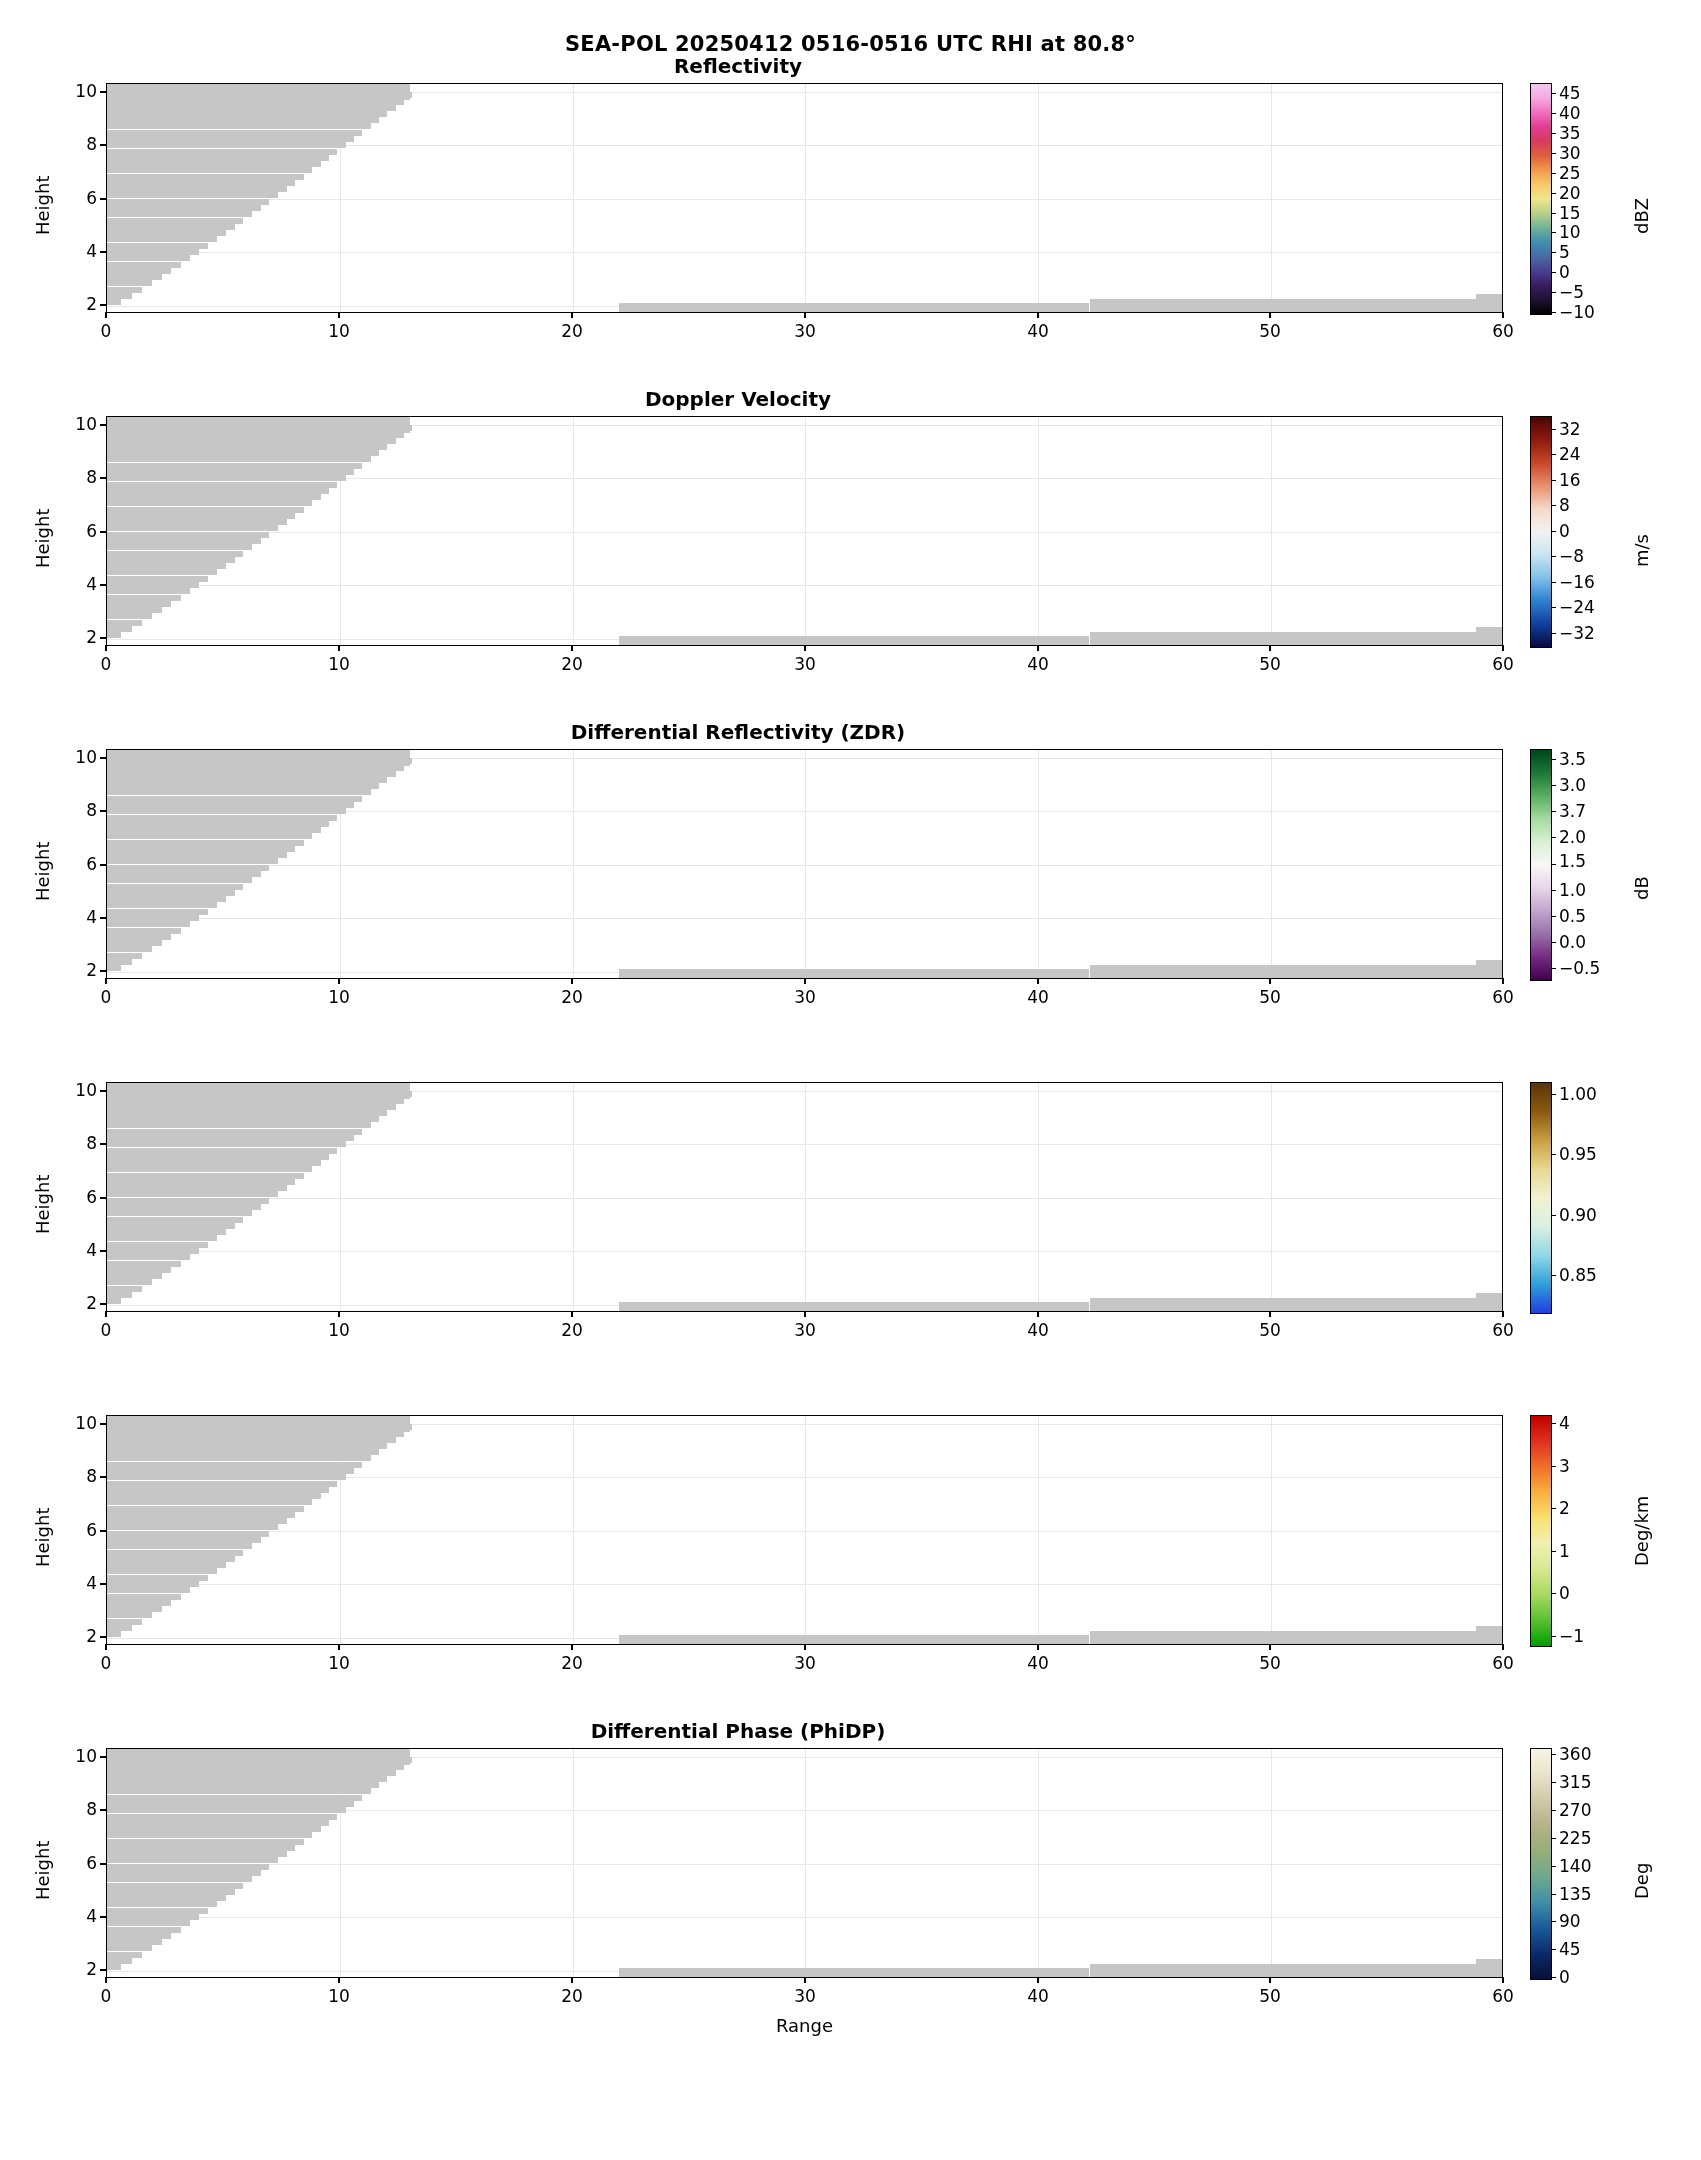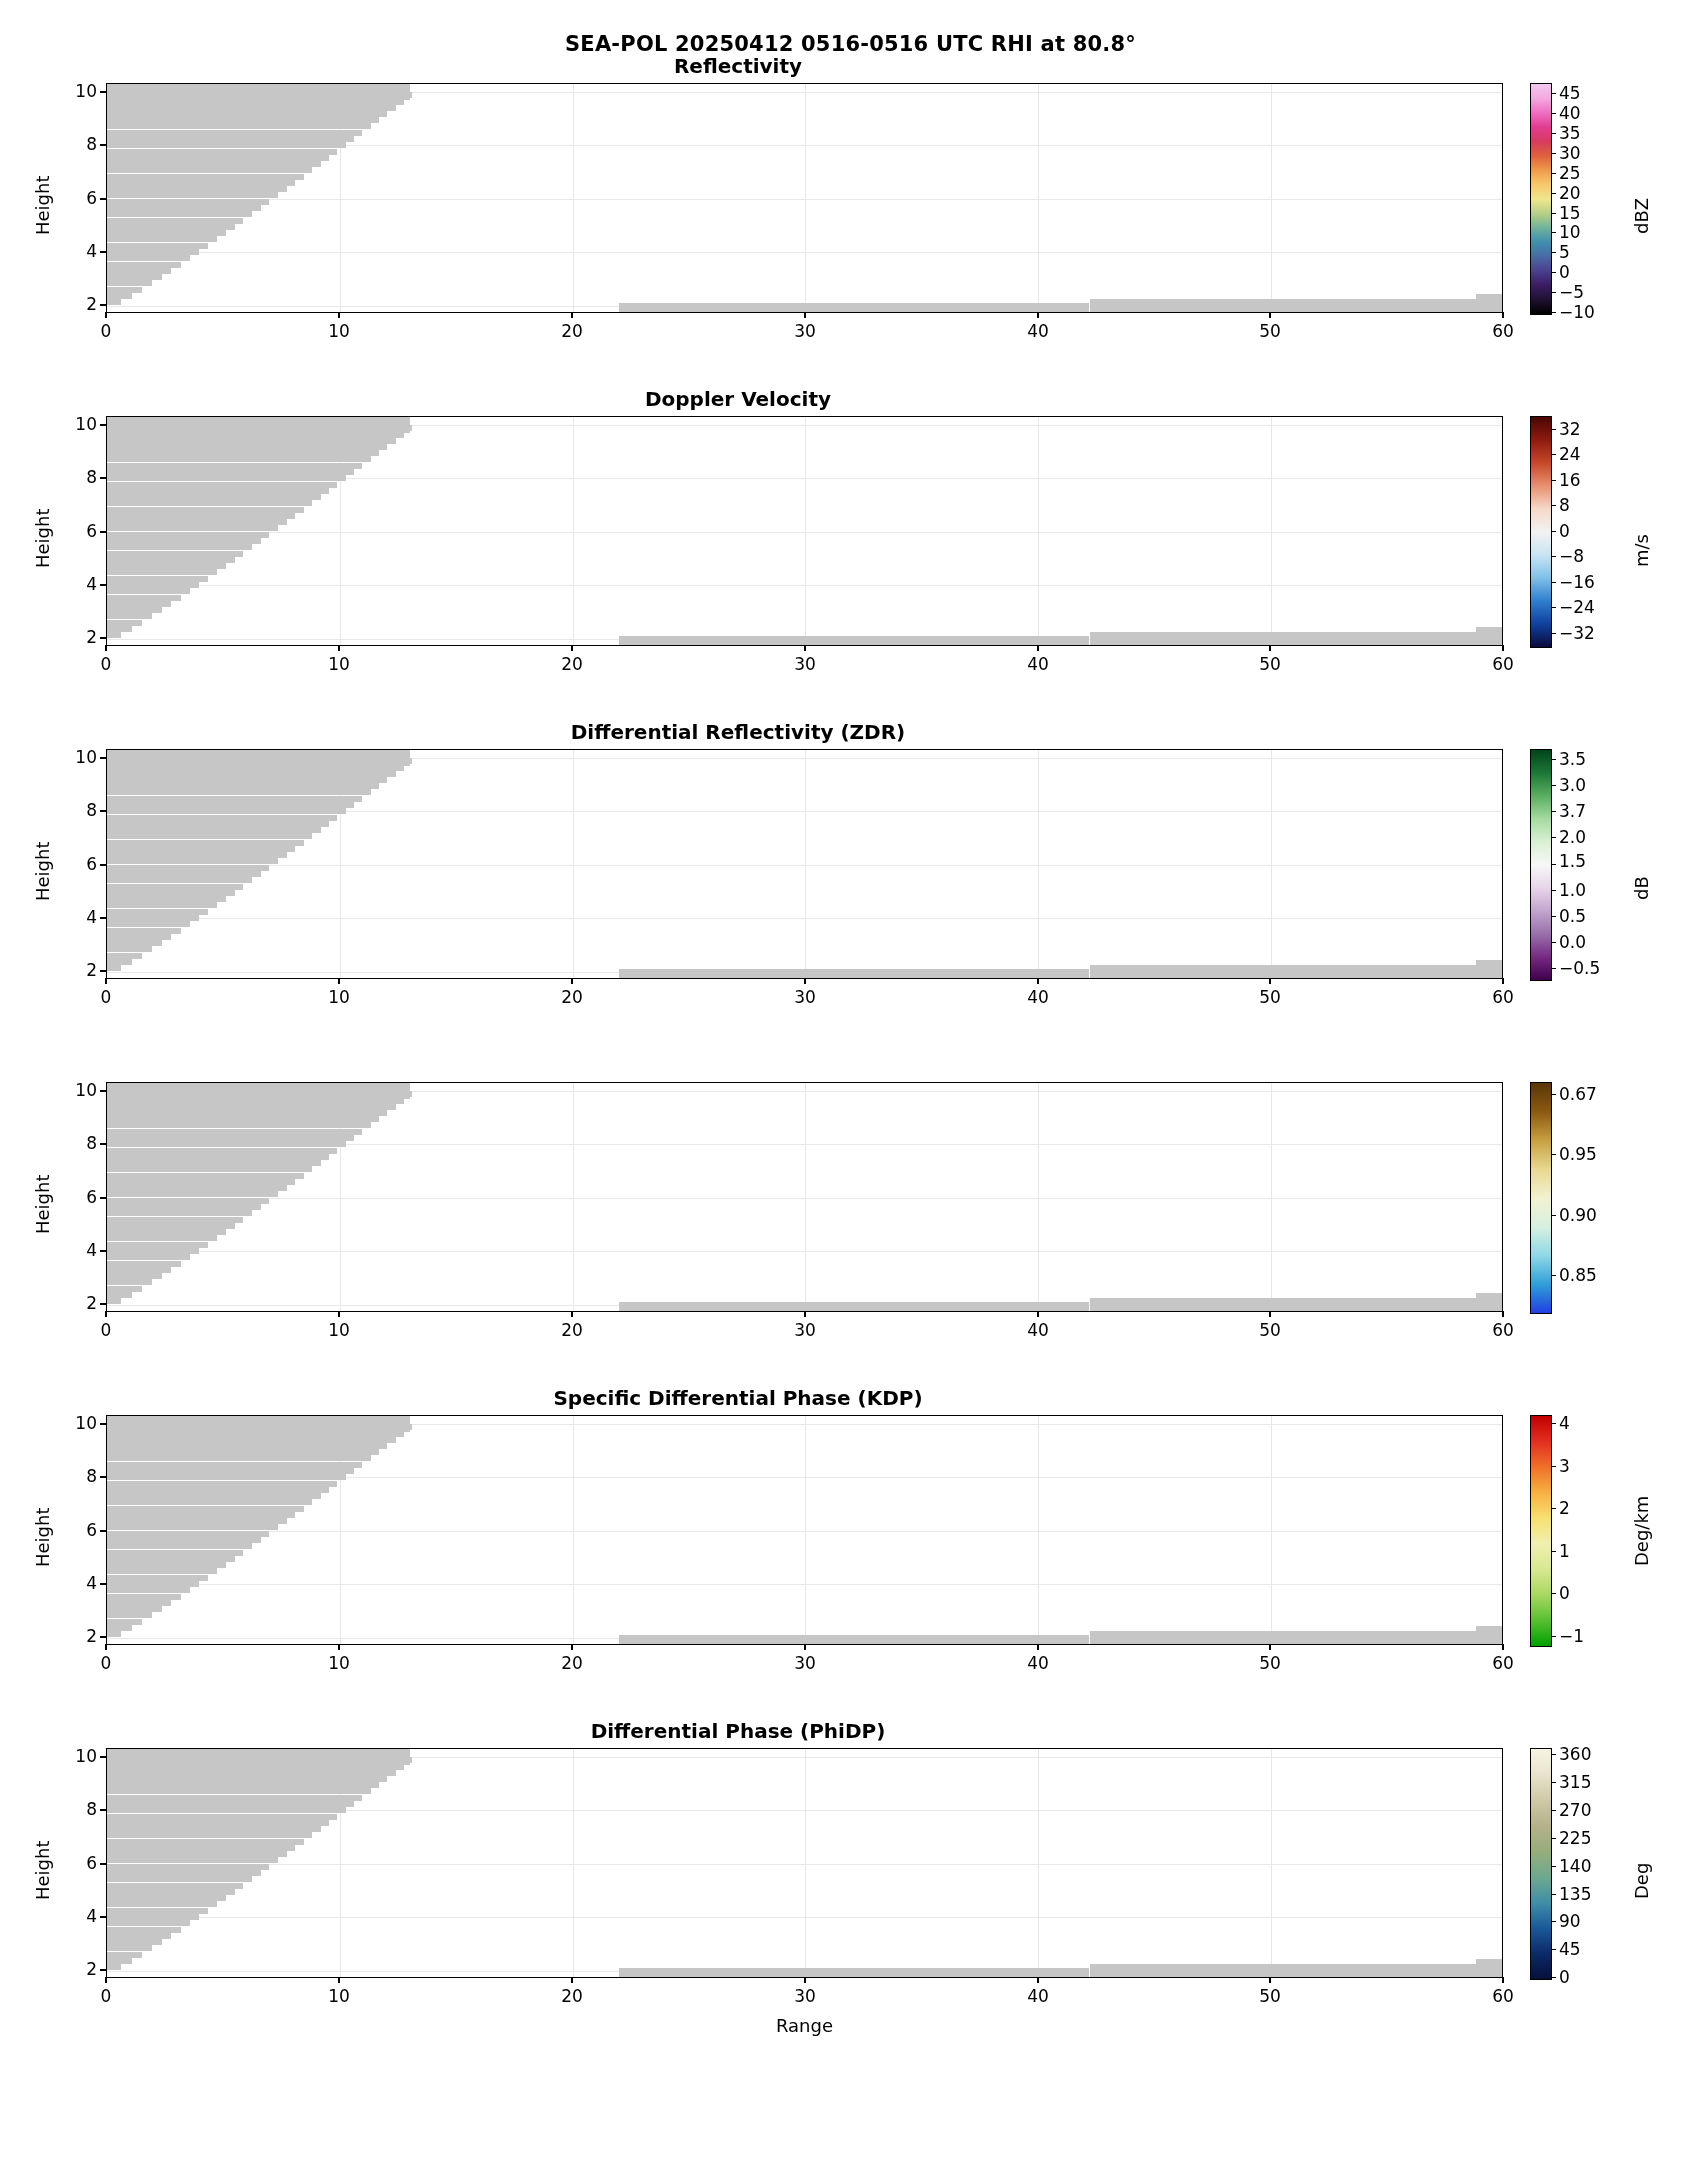--- a/index.html
+++ b/index.html
@@ -521,31 +521,30 @@
         <div class="xtick-label" style="left: 778px; top: 267px;">30</div>
         <div class="xtick-mark" style="left: 804px; top: 258px;"></div>
         <div class="xtick-label" style="left: 1011px; top: 267px;">40</div>
         <div class="xtick-mark" style="left: 1037px; top: 258px;"></div>
         <div class="xtick-label" style="left: 1243px; top: 267px;">50</div>
         <div class="xtick-mark" style="left: 1269px; top: 258px;"></div>
         <div class="xtick-label" style="left: 1476px; top: 267px;">60</div>
         <div class="xtick-mark" style="left: 1502px; top: 258px;"></div>
         <div class="ylabel" style="left: 32px; top: 181px;">Height</div>
         <div class="cbar" style="left: 1530px; top: 29px; height: 230px; background: linear-gradient(rgb(90, 53, 8), rgb(138, 90, 16), rgb(200, 160, 64), rgb(232, 216, 144), rgb(242, 242, 208), rgb(216, 240, 224), rgb(143, 216, 232), rgb(47, 159, 216), rgb(32, 64, 224));"></div>
-        <div class="cbar-tick-label" style="left: 1559px; top: 41px;">0.67</div>
+        <div class="cbar-tick-label" style="left: 1559px; top: 41px;">1.00</div>
         <div class="cbar-tick-mark" style="left: 1551px; top: 41px;"></div>
         <div class="cbar-tick-label" style="left: 1559px; top: 101px;">0.95</div>
         <div class="cbar-tick-mark" style="left: 1551px; top: 101px;"></div>
         <div class="cbar-tick-label" style="left: 1559px; top: 162px;">0.90</div>
         <div class="cbar-tick-mark" style="left: 1551px; top: 162px;"></div>
         <div class="cbar-tick-label" style="left: 1559px; top: 222px;">0.85</div>
         <div class="cbar-tick-mark" style="left: 1551px; top: 222px;"></div>
       </div>
       <div class="panel" style="top: 1386px; height: 297px;">
-        <div class="panel-title">Specific Differential Phase (KDP)</div>
         <div class="plot">
           <div class="gridline-v" style="left: 233px;"></div>
           <div class="gridline-v" style="left: 466px;"></div>
           <div class="gridline-v" style="left: 698px;"></div>
           <div class="gridline-v" style="left: 931px;"></div>
           <div class="gridline-v" style="left: 1164px;"></div>
           <div class="gridline-h" style="top: 222px;"></div>
           <div class="gridline-h" style="top: 168px;"></div>
           <div class="gridline-h" style="top: 115px;"></div>
           <div class="gridline-h" style="top: 61px;"></div>

